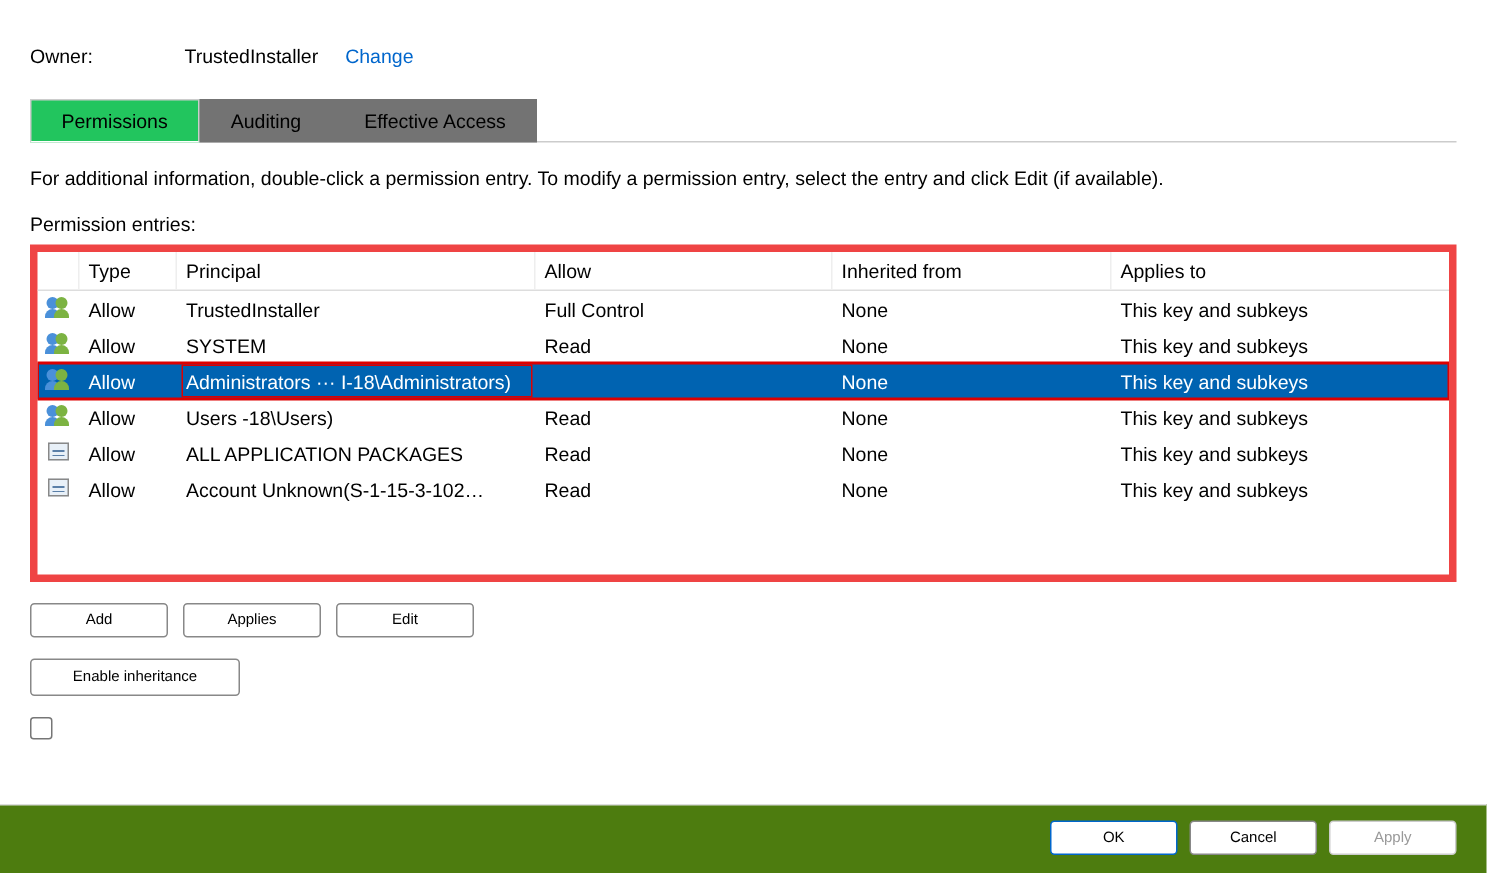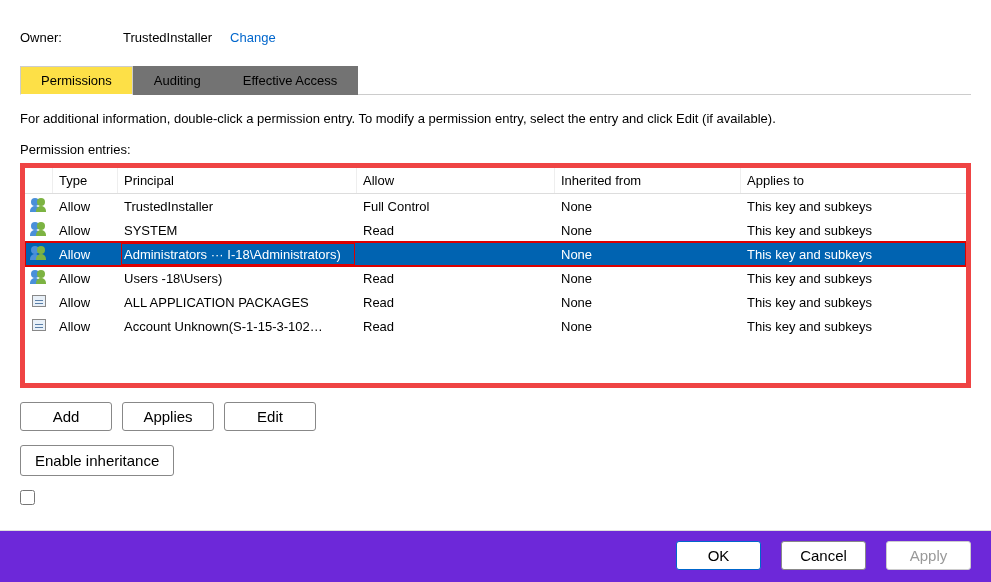--- a/index.html
+++ b/index.html
@@ -45,21 +45,21 @@
       cursor: pointer;
       border: 1px solid transparent;
       border-bottom: none;
       position: relative;
       top: 1px;
       background: #737373;
     }
     .tab.active {
       border: 1px solid #ccc;
       border-bottom: 1px solid #fff;
-      background: #fde047;
+      background: #22c55e;
     }
     .info-text {
       margin-bottom: 16px;
     }
     .entries-label {
       margin-bottom: 6px;
     }
     .entries-table {
       border: 5px solid #ef4444;
       height: 225px;
@@ -160,21 +160,21 @@
       margin-top: 14px;
       margin-bottom: 14px;
     }
     .btn {
       min-width: 92px;
       padding: 5px 14px;
       background: #fff;
       border: 1px solid #888;
       border-radius: 3px;
       font-family: inherit;
-      font-size: 15px;
+      font-size: 10px;
       cursor: pointer;
       text-align: center;
     }
     .enable-inherit-btn {
       min-width: 140px;
       padding: 6px 14px;
     }
     .checkbox-row {
       display: flex;
       align-items: center;
@@ -185,24 +185,24 @@
       width: 15px;
       height: 15px;
     }
     .bottom-bar {
       position: absolute;
       bottom: 0;
       left: 0;
       right: 0;
       display: flex;
       justify-content: flex-end;
-      gap: 20px;
+      gap: 8px;
       padding: 10px 20px 12px 20px;
       border-top: 1px solid #ddd;
-      background: #6d28d9;
+      background: #4d7c0f;
     }
     .bottom-bar .btn {
       min-width: 85px;
     }
     .btn-primary {
       border: 1px solid #0066cc;
     }
     .btn-disabled {
       color: #999;
       border-color: #ccc;

